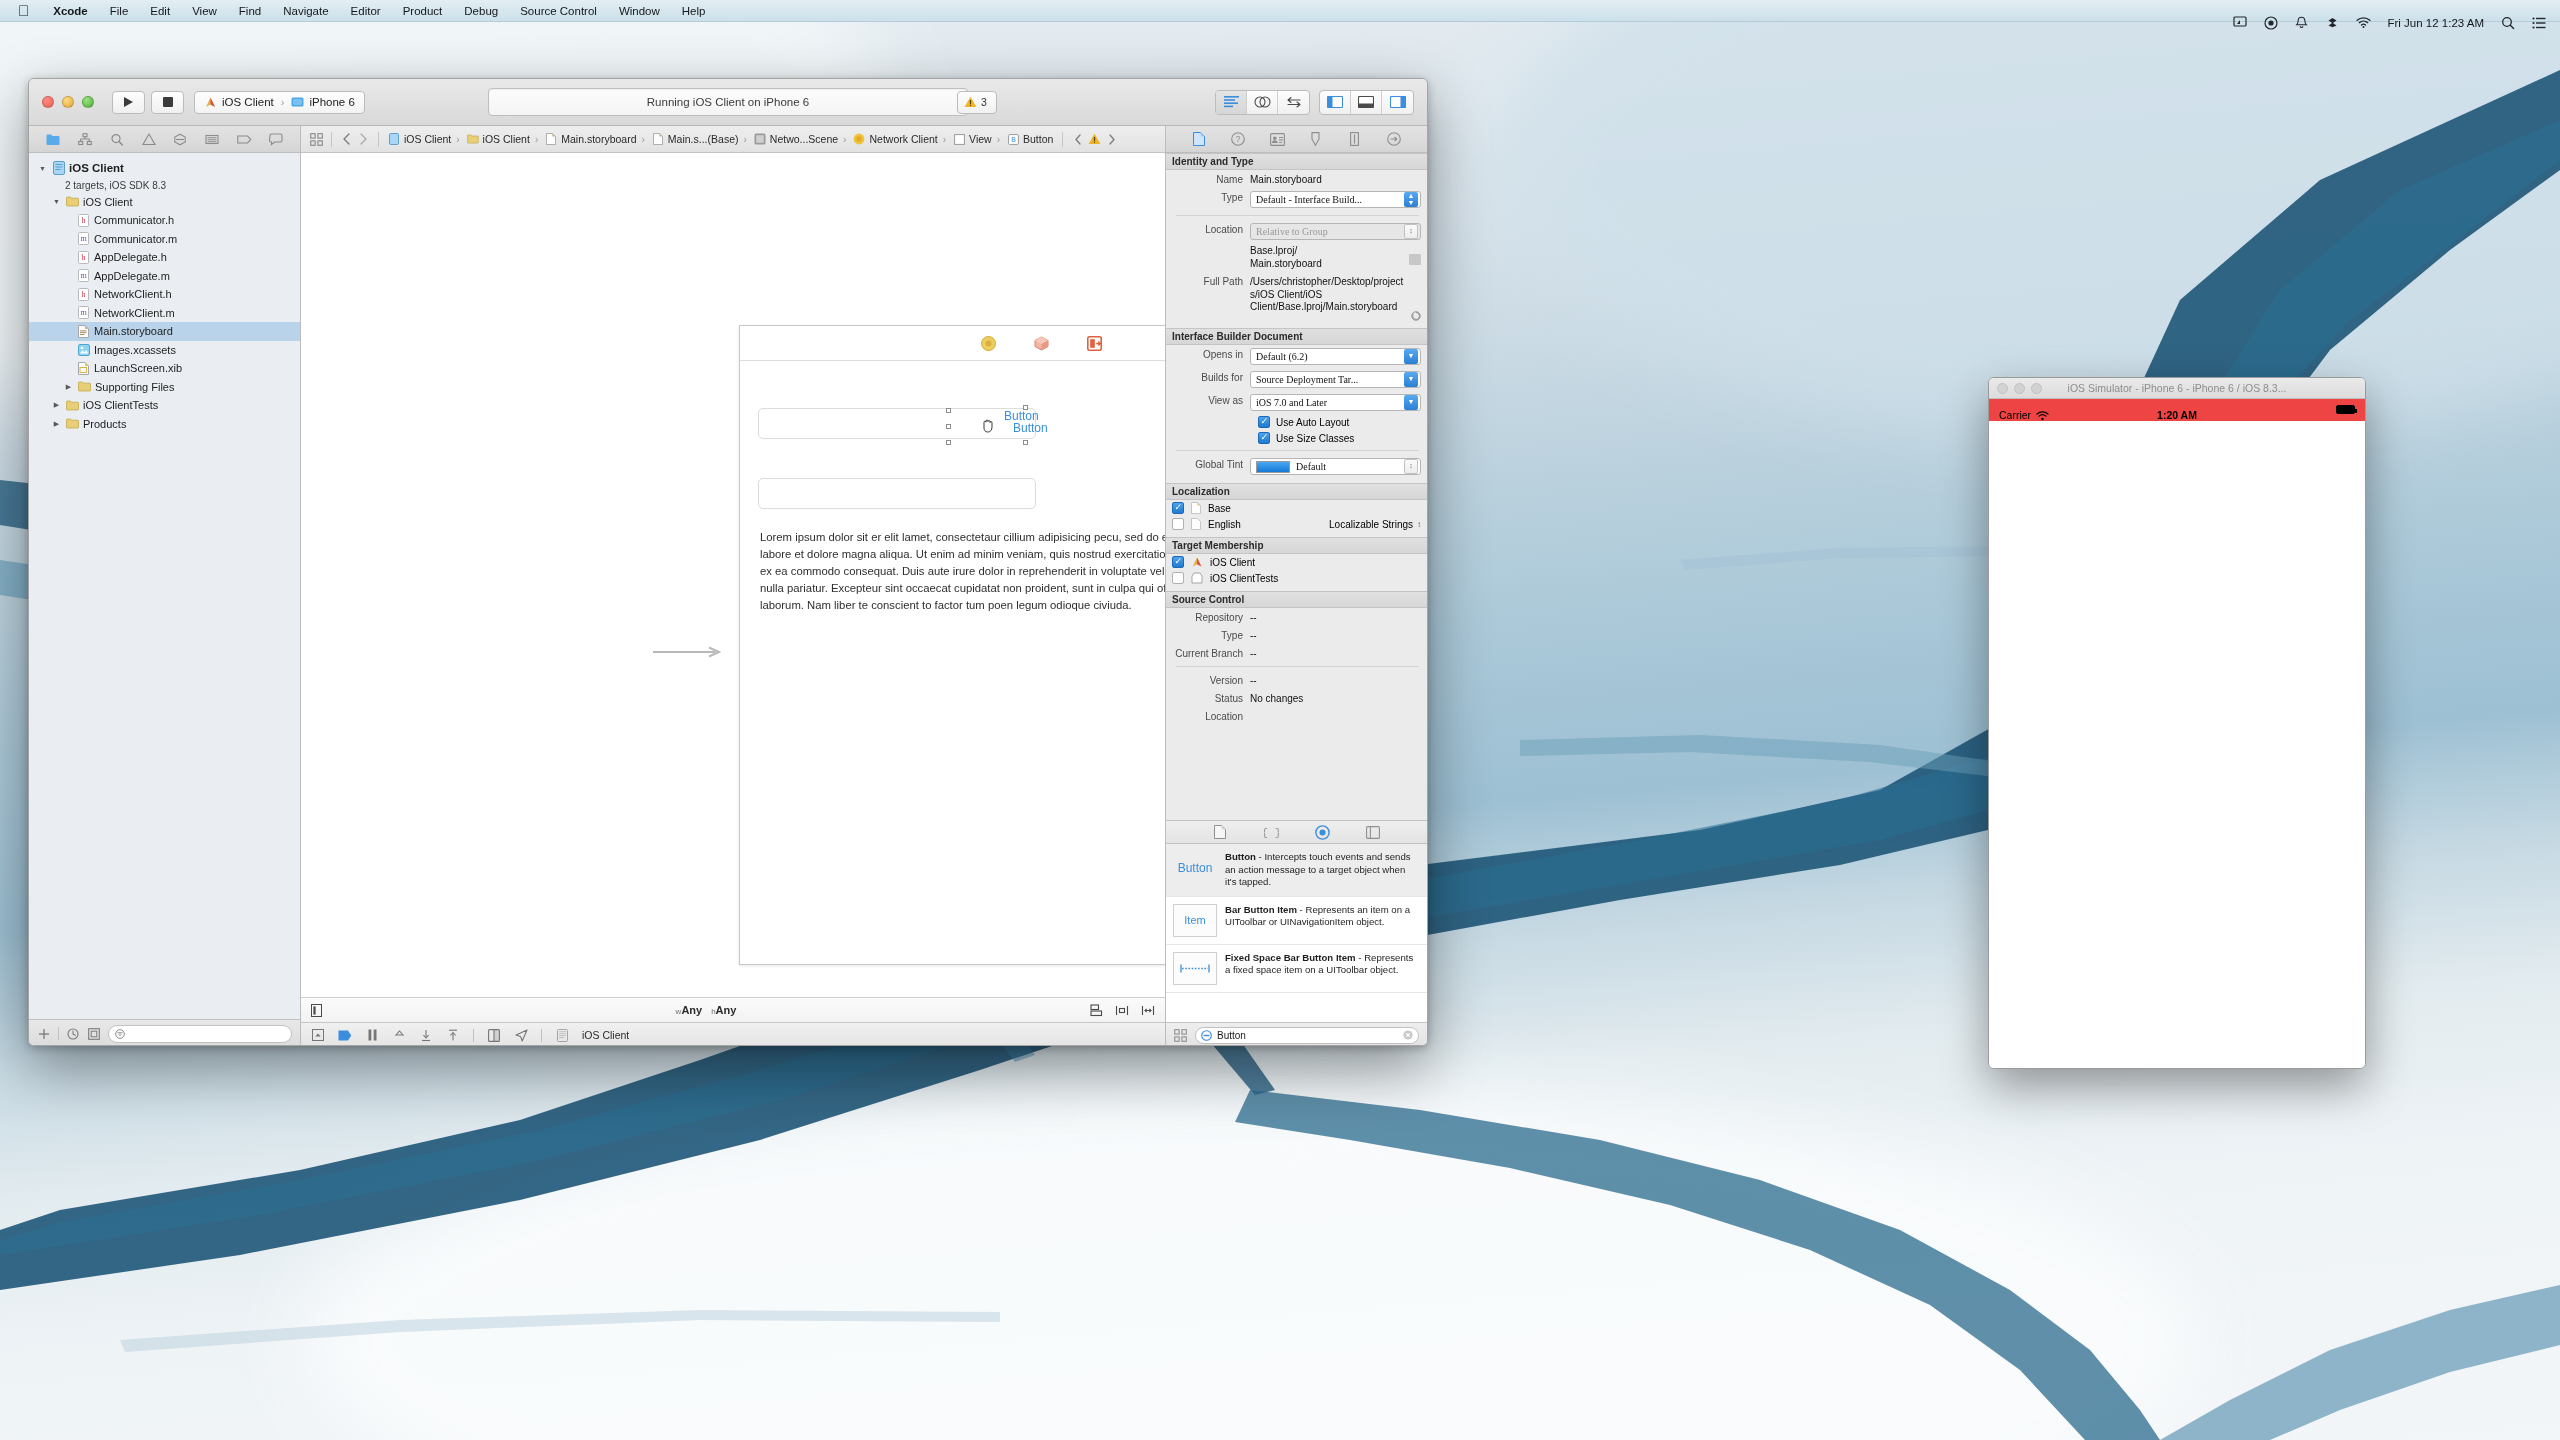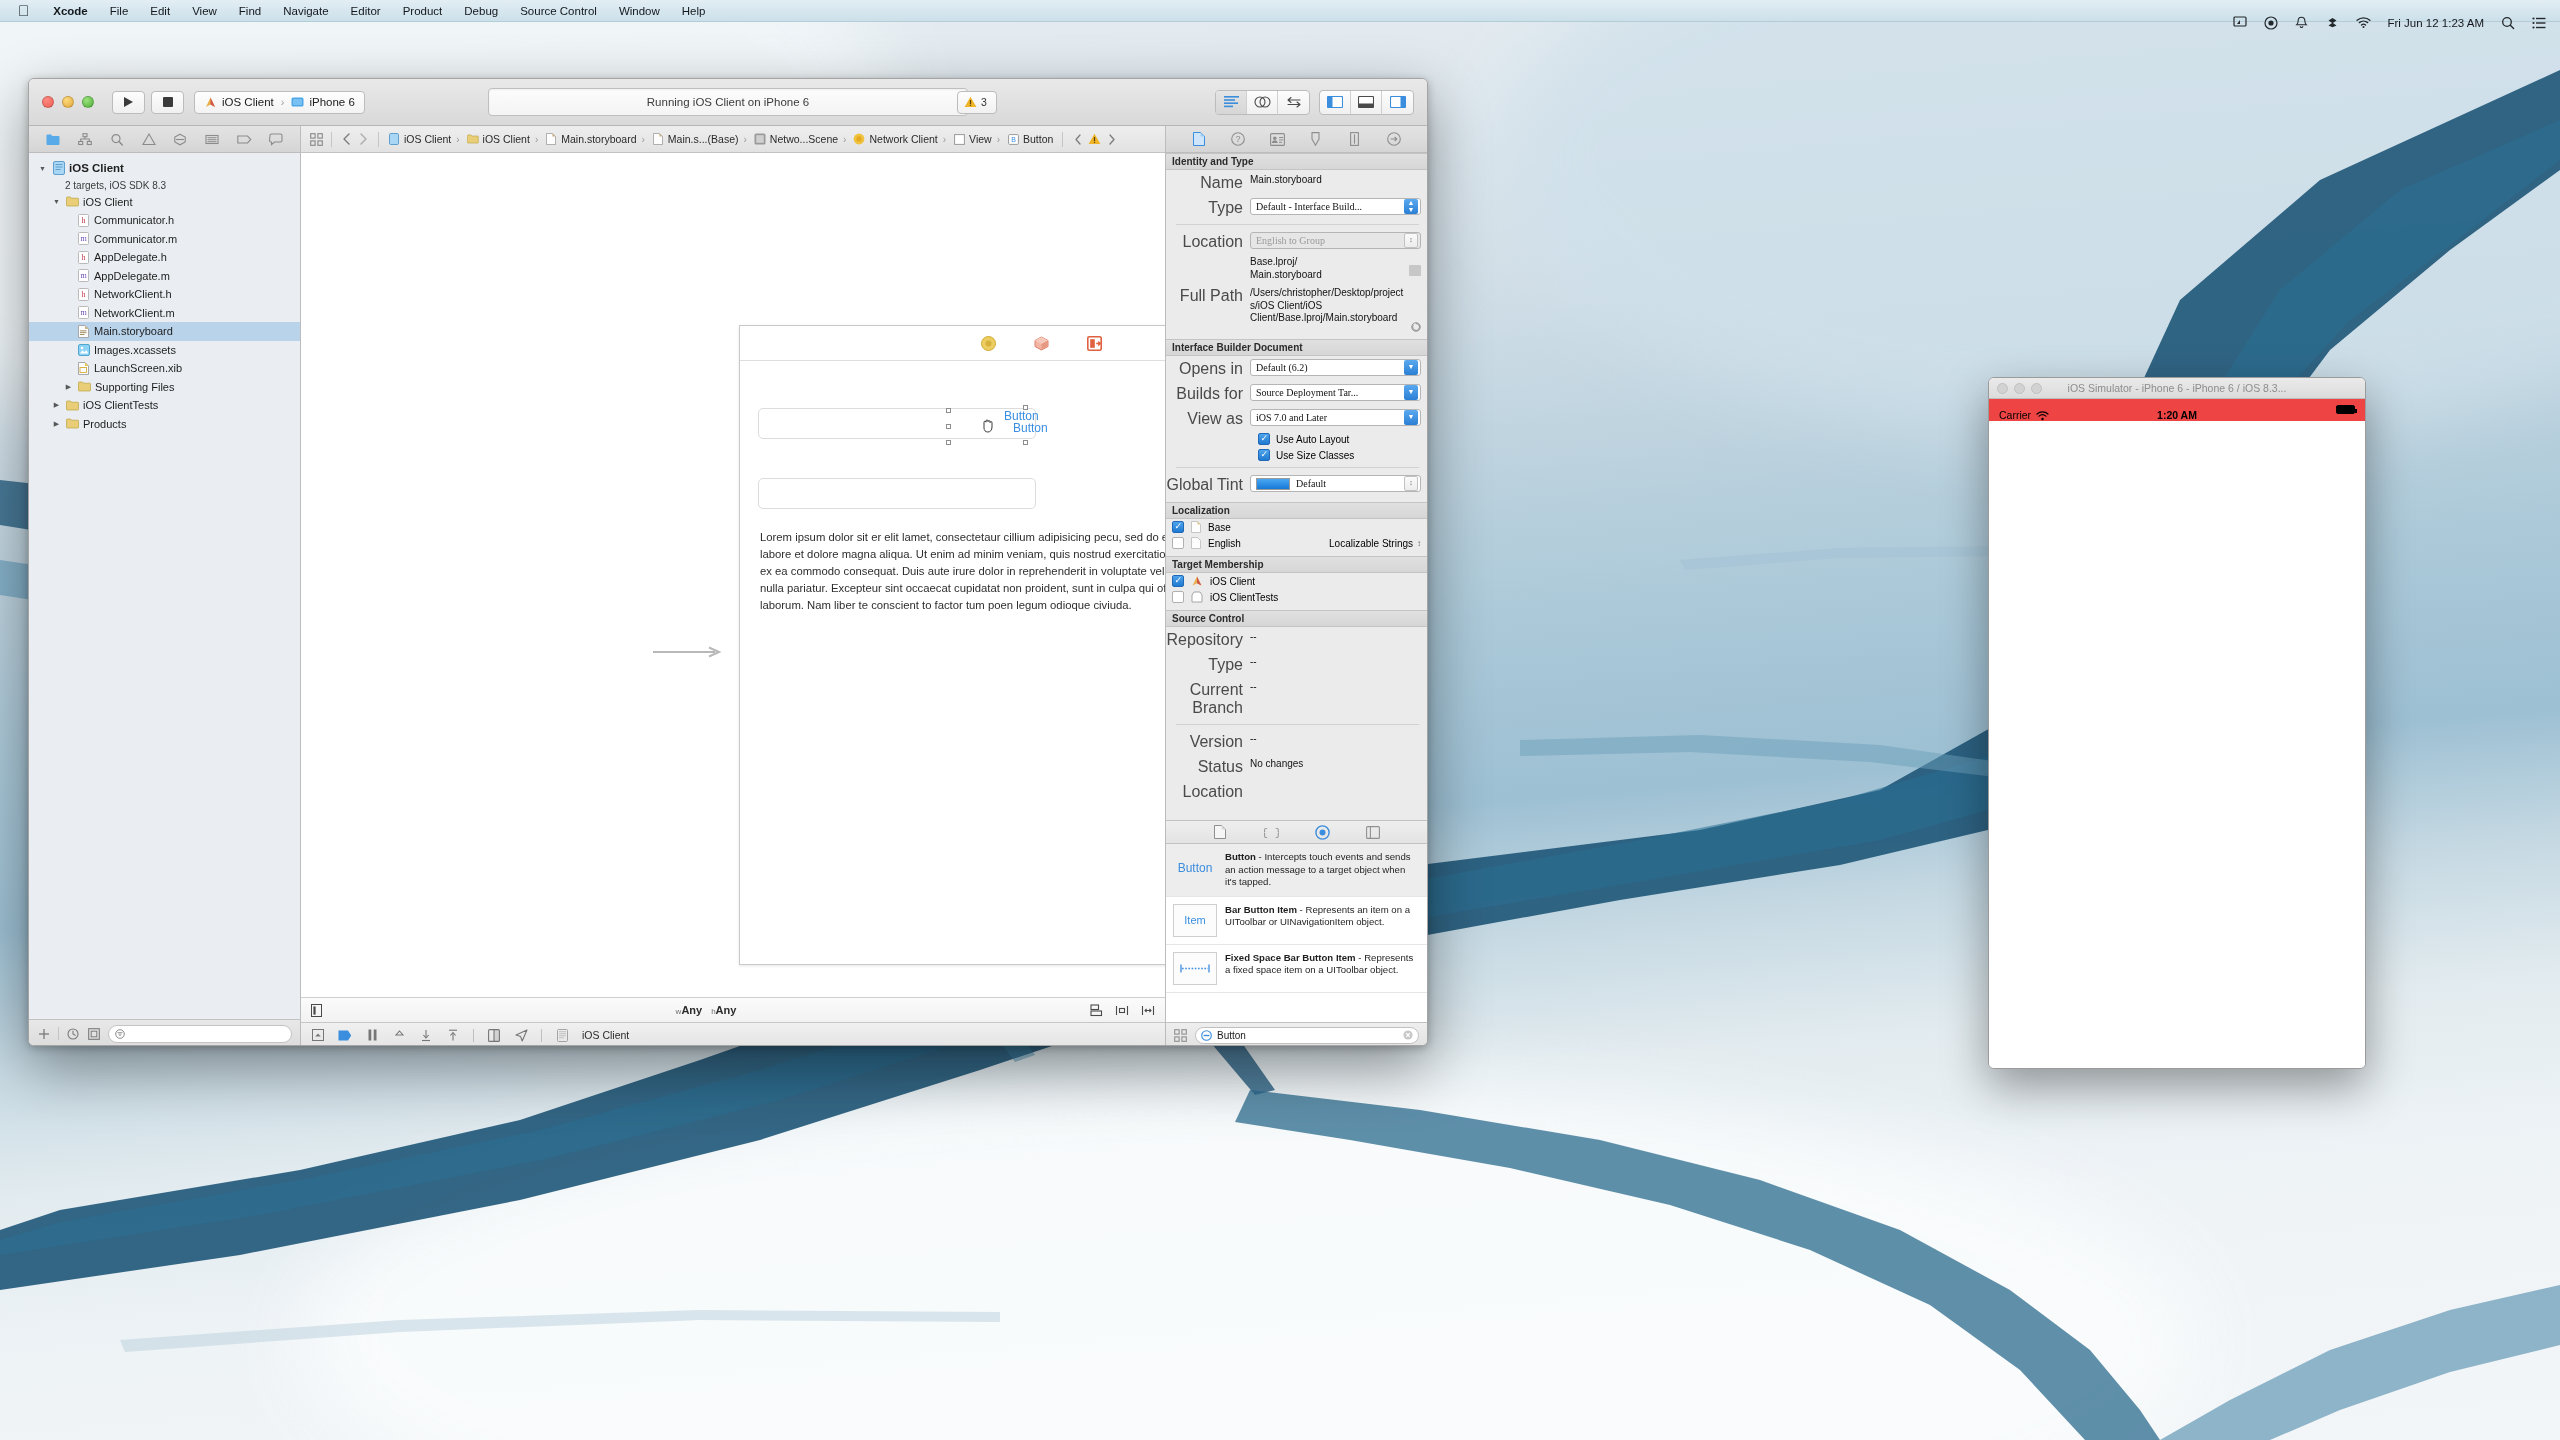--- a/index.html
+++ b/index.html
@@ -209,21 +209,21 @@
   .insp-tab { width:19px; height:17px; display:flex; align-items:center; justify-content:center; opacity:.6; }
   .insp-tab.on { opacity:1; }
   #insp-scroll { flex:1; overflow:hidden; background:#ebebeb; }
   .sec-head {
     height:17px; background:linear-gradient(180deg,#e0e0e0,#d6d6d6);
     border-top:1px solid #c4c4c4; border-bottom:1px solid #c4c4c4;
     display:flex; align-items:center; padding:0 6px;
     font-size:10px; font-weight:bold; color:#2b2b2b;
   }
   .frow { display:flex; align-items:flex-start; padding:3px 6px 3px 0; font-size:10px; color:#1c1c1c; min-height:16px; }
-  .flabel { width:84px; text-align:right; padding-right:7px; color:#4a4a4a; font-size:16px; flex:none; padding-top:1px; }
+  .flabel { width:84px; text-align:right; padding-right:7px; color:#4a4a4a; font-size:10px; flex:none; padding-top:1px; }
   .fval { flex:1; font-size:10px; color:#111; padding-top:1px; }
   .popup {
     flex:1; height:17px; background:#fff; border:1px solid #b5b5b5; border-radius:3px;
     display:flex; align-items:center; padding:0 2px 0 5px; font-size:10px; color:#111;
     position:relative; overflow:hidden;font-family:Liberation Serif, serif;
   }
   .popup .pl { flex:1; white-space:nowrap; overflow:hidden; text-overflow:ellipsis; }
   .pbtn {
     width:14px; height:15px; border-radius:2px; flex:none;
     background:linear-gradient(180deg,#5aa9f0,#2b7fd4);
@@ -1064,21 +1064,21 @@
           <div class="flabel">Type</div>
           <div class="popup">
             <span class="pl">Default - Interface Build...</span>
             <span class="pbtn">▲<br>▼</span>
           </div>
         </div>
         <div class="hline"></div>
         <div class="frow">
           <div class="flabel">Location</div>
           <div class="popup disabled">
-            <span class="pl">English to Group</span>
+            <span class="pl">Relative to Group</span>
             <span class="pbtn gray">↕</span>
           </div>
         </div>
         <div class="frow" style="padding-top:1px;">
           <div class="flabel"></div>
           <div class="fval" style="line-height:12.5px;">
             <div>Base.lproj/</div>
             <div>Main.storyboard</div>
           </div>
           <div style="width:12px;height:11px;background:#c7c7c7;border-radius:1px;margin-top:10px;"></div>

